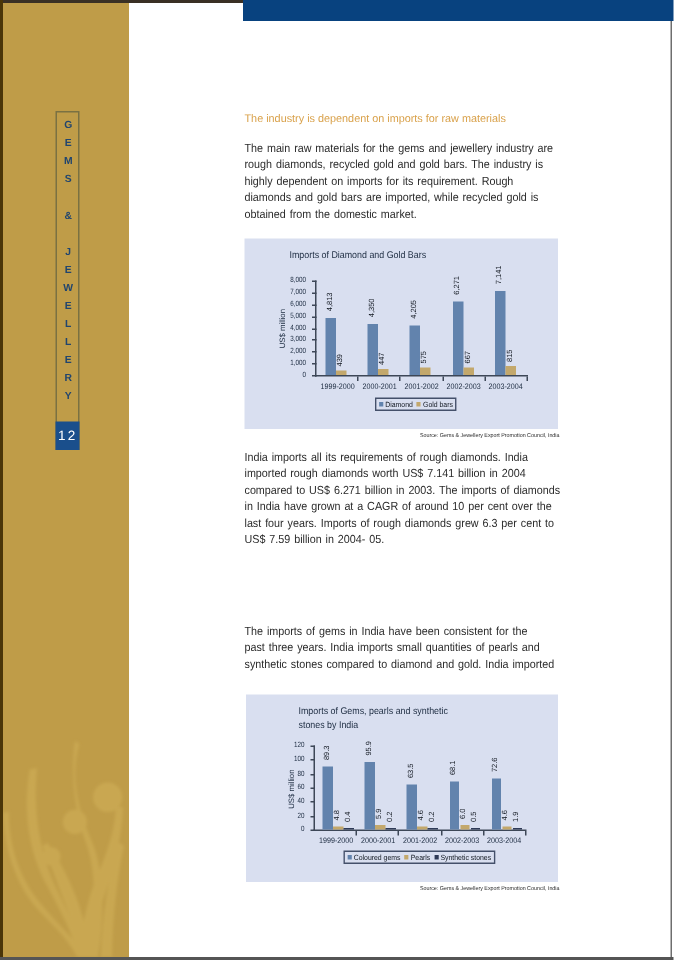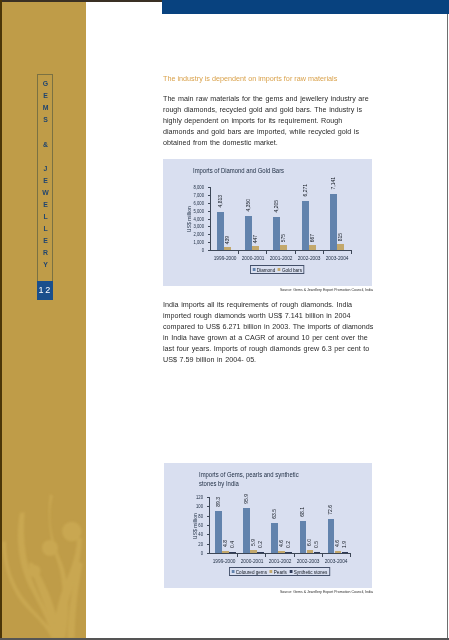--- a/index.html
+++ b/index.html
@@ -106,20 +106,25 @@
         <div class="ln">diamonds and gold bars are imported, while recycled gold is</div>
         <div class="ln">obtained from the domestic market.</div>
       </div>
     <div class="para" id="para1" style="top:299px">
         <div class="ln">India imports all its requirements of rough diamonds. India</div>
         <div class="ln">imported rough diamonds worth US$ 7.141 billion in 2004</div>
         <div class="ln">compared to US$ 6.271 billion in 2003. The imports of diamonds</div>
         <div class="ln">in India have grown at a CAGR of around 10 per cent over the</div>
         <div class="ln">last four years. Imports of rough diamonds grew 6.3 per cent to</div>
         <div class="ln">US$ 7.59 billion in 2004- 05.</div>
+      </div>
+    <div class="para" id="para3" style="top:415px">
+        <div class="ln">The imports of gems in India have been consistent for the</div>
+        <div class="ln">past three years. India imports small quantities of pearls and</div>
+        <div class="ln">synthetic stones compared to diamond and gold. India imported</div>
       </div>
 
     <div class="chartbox" id="chart1" style="left:163px;top:159px;width:209px;height:127px">
         <div class="ctitle" style="left: 30px; top: 8px; width: 180px;">Imports of Diamond and Gold Bars</div>
         <div class="axis" style="left: 47px; top: 28px; width: 1px; height: 64px;"></div>
         <div class="axis" style="left: 47px; top: 91px; width: 142px; height: 1px;"></div>
         <div class="axis" style="left: 45px; top: 28px; width: 3px; height: 1px;"></div>
         <div class="ytick" style="left: 10px; top: 24.8px; width: 31px;">8,000</div>
         <div class="axis" style="left: 45px; top: 36px; width: 3px; height: 1px;"></div>
         <div class="ytick" style="left: 10px; top: 32.8px; width: 31px;">7,000</div>

